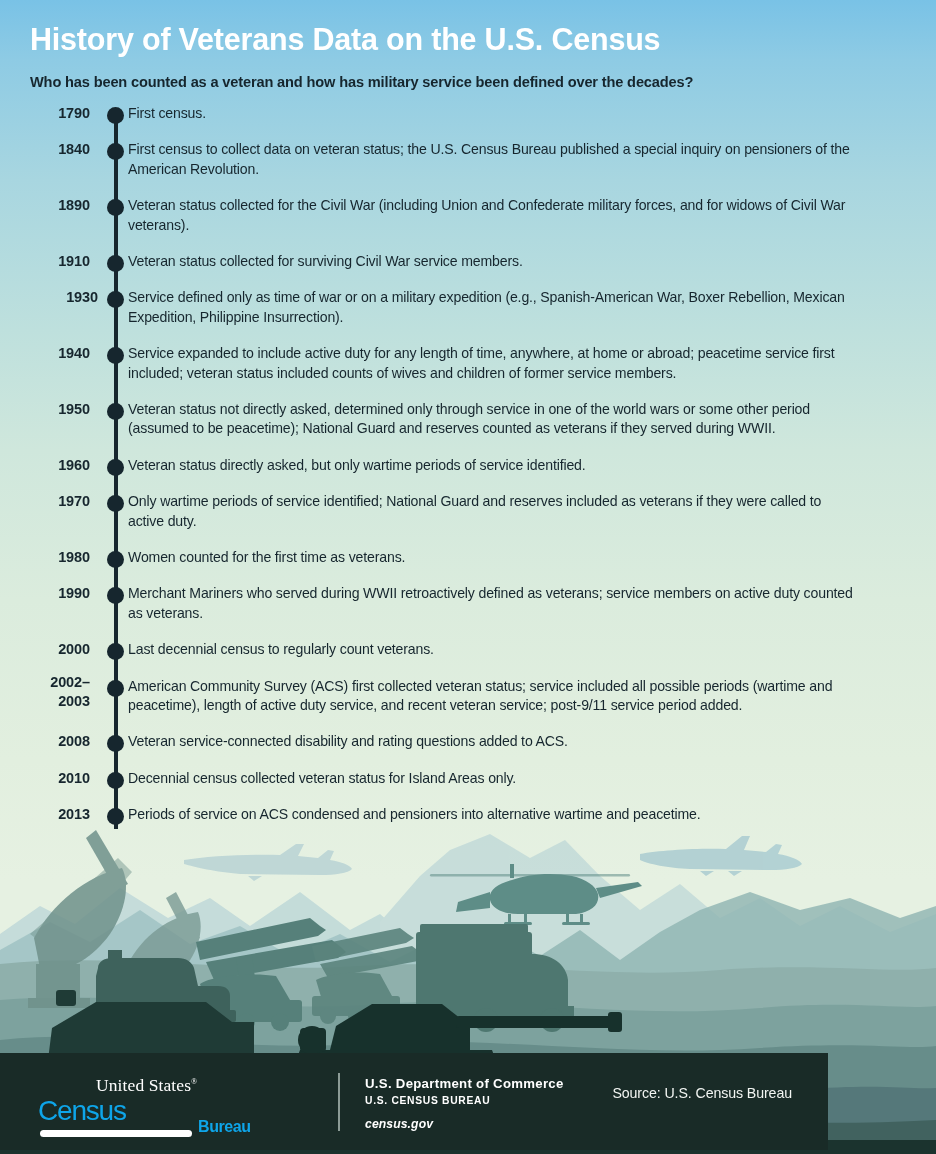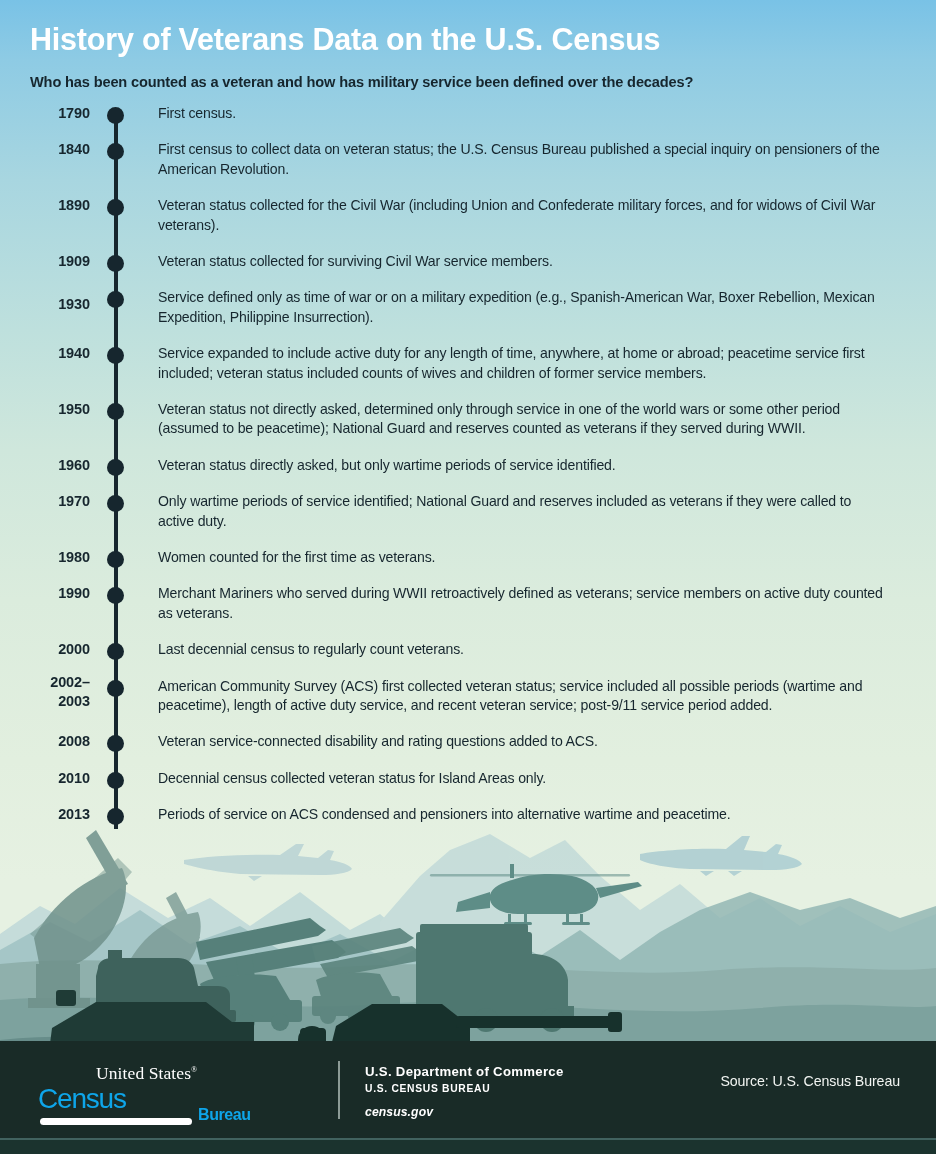--- a/index.html
+++ b/index.html
@@ -103,34 +103,34 @@
     left: 107px;
     top: 3px;
     width: 17px;
     height: 17px;
     border-radius: 50%;
     background: #16262E;
   }
 
   .desc {
     position: absolute;
-    left: 158px;
+    left: 128px;
     width: 728px;
     font-size: 14.1px;
     color: #16262E;
     line-height: 19.4px;
     letter-spacing: -0.15px;
   }
 
   
   #footer {
     position: absolute;
     left: 0;
-    bottom: 16px;
-    width: 936px;
+    bottom: 4px;
+    width: 828px;
     height: 97px;
     background: #192B27;
   }
 
   #logo-block {
     position: absolute;
     left: 38px;
     top: 22px;
     width: 300px;
     height: 58px;
@@ -365,26 +365,26 @@
         <div class="year" style="top: 0px;">1840</div>
         <div class="dot"></div>
         <div class="desc" style="top: 0px;">First census to collect data on veteran status; the U.S. Census Bureau published a special inquiry on pensioners of the American Revolution.</div>
       </div>
       <div class="row" style="top: 92.2px;">
         <div class="year" style="top: 0px;">1890</div>
         <div class="dot"></div>
         <div class="desc" style="top: 0px;">Veteran status collected for the Civil War (including Union and Confederate military forces, and for widows of Civil War veterans).</div>
       </div>
       <div class="row" style="top: 148px;">
-        <div class="year" style="top: 0px;">1909</div>
+        <div class="year" style="top: 0px;">1910</div>
         <div class="dot"></div>
         <div class="desc" style="top: 0px;">Veteran status collected for surviving Civil War service members.</div>
       </div>
       <div class="row" style="top: 184.4px;">
-        <div class="year" style="top: 7px;">1930</div>
+        <div class="year" style="top: 0px; margin-left: 8px;">1930</div>
         <div class="dot"></div>
         <div class="desc" style="top: 0px;">Service defined only as time of war or on a military expedition (e.g., Spanish-American War, Boxer Rebellion, Mexican Expedition, Philippine Insurrection).</div>
       </div>
       <div class="row" style="top: 240.2px;">
         <div class="year" style="top: 0px;">1940</div>
         <div class="dot"></div>
         <div class="desc" style="top: 0px;">Service expanded to include active duty for any length of time, anywhere, at home or abroad; peacetime service first included; veteran status included counts of wives and children of former service members.</div>
       </div>
       <div class="row" style="top: 296px;">
         <div class="year" style="top: 0px;">1950</div>

